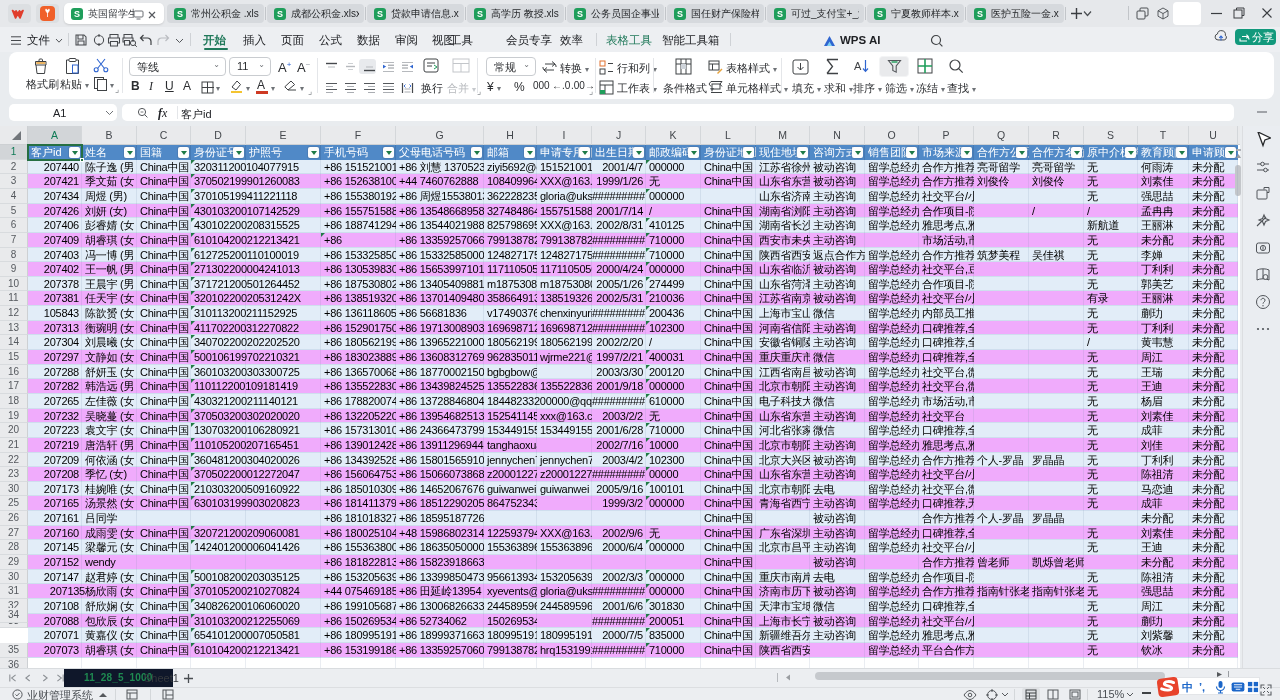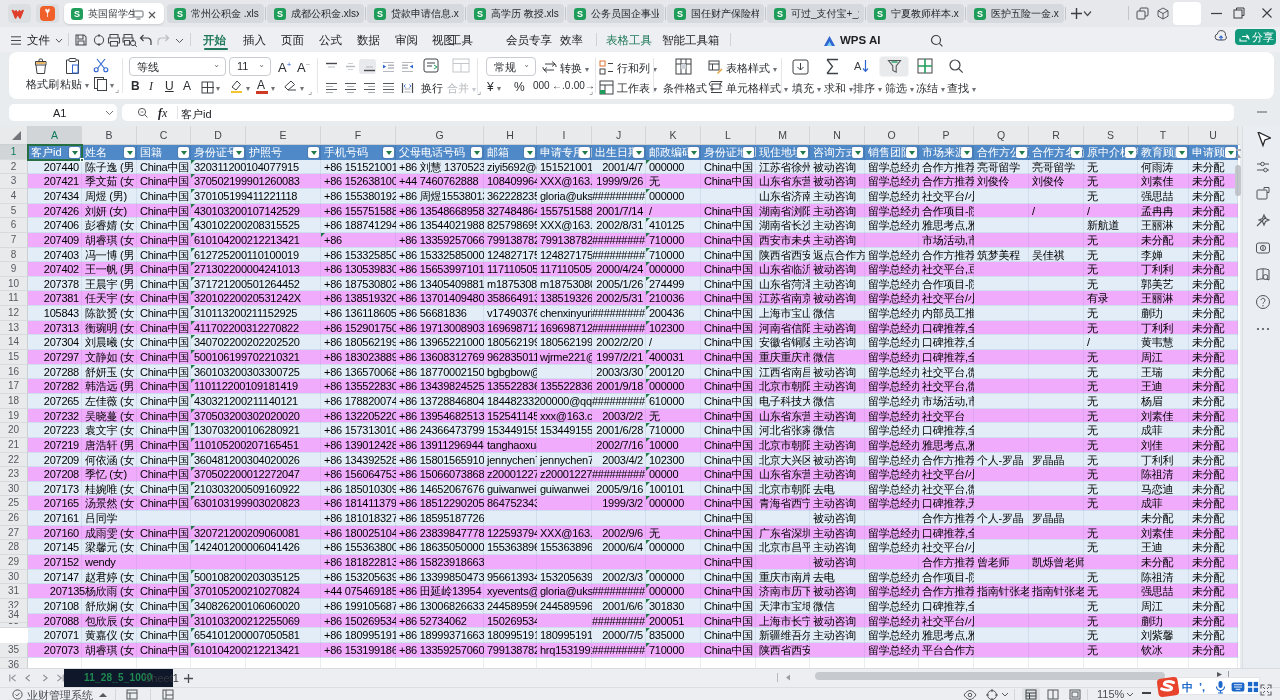--- a/index.html
+++ b/index.html
@@ -599,21 +599,21 @@
     </div>
     <div class="row rw" style="top:48.29px">
       <div class="c cr" style="left:0px;width:54px">207421</div>
       <div class="c" style="left:54px;width:55px">季文茹 (女</div>
       <div class="c" style="left:109px;width:54px">China中国</div>
       <div class="c" style="left:163px;width:130px">370502199901260083</div>
       <div class="c" style="left:293px;width:75px">+86 15263810012</div>
       <div class="c" style="left:368px;width:88px">+44 7460762888</div>
       <div class="c" style="left:456px;width:53px">1084099647</div>
       <div class="c" style="left:509px;width:55px">XXX@163.com</div>
-      <div class="c cr" style="left:564px;width:54px">1999/9/26</div>
+      <div class="c cr" style="left:564px;width:54px">1999/1/26</div>
       <div class="c" style="left:618px;width:55px">无</div>
       <div class="c" style="left:673px;width:55px">China中国</div>
       <div class="c" style="left:728px;width:54px">山东省东营市</div>
       <div class="c" style="left:782px;width:55px">被动咨询</div>
       <div class="c" style="left:837px;width:54px">留学总经办</div>
       <div class="c" style="left:891px;width:55px">合作方推荐-</div>
       <div class="c" style="left:946px;width:55px">刘俊伶</div>
       <div class="c" style="left:1001px;width:55px">刘俊伶</div>
       <div class="c" style="left:1056px;width:54px">无</div>
       <div class="c" style="left:1110px;width:51px">刘素佳</div>
@@ -1113,21 +1113,21 @@
       <div class="c" style="left:1001px;width:55px">罗晶晶</div>
       <div class="c" style="left:1110px;width:51px">未分配</div>
       <div class="c" style="left:1161px;width:49px">未分配</div>
     </div>
     <div class="row rw" style="top:399.72px">
       <div class="c cr" style="left:0px;width:54px">207160</div>
       <div class="c" style="left:54px;width:55px">成雨雯 (女</div>
       <div class="c" style="left:109px;width:54px">China中国</div>
       <div class="c" style="left:163px;width:130px">320721200209060081</div>
       <div class="c" style="left:293px;width:75px">+86 18002510412</div>
-      <div class="c" style="left:368px;width:88px">+86 23839847778</div>
+      <div class="c" style="left:368px;width:88px">+48 15986802314</div>
       <div class="c" style="left:456px;width:53px">1225937940</div>
       <div class="c" style="left:509px;width:55px">XXX@163.com</div>
       <div class="c cr" style="left:564px;width:54px">2002/9/6</div>
       <div class="c" style="left:618px;width:55px">无</div>
       <div class="c" style="left:673px;width:55px">China中国</div>
       <div class="c" style="left:728px;width:54px">广东省深圳市</div>
       <div class="c" style="left:782px;width:55px">主动咨询</div>
       <div class="c" style="left:837px;width:54px">留学总经办</div>
       <div class="c" style="left:891px;width:55px">口碑推荐,全无</div>
       <div class="c" style="left:1056px;width:54px">无</div>

